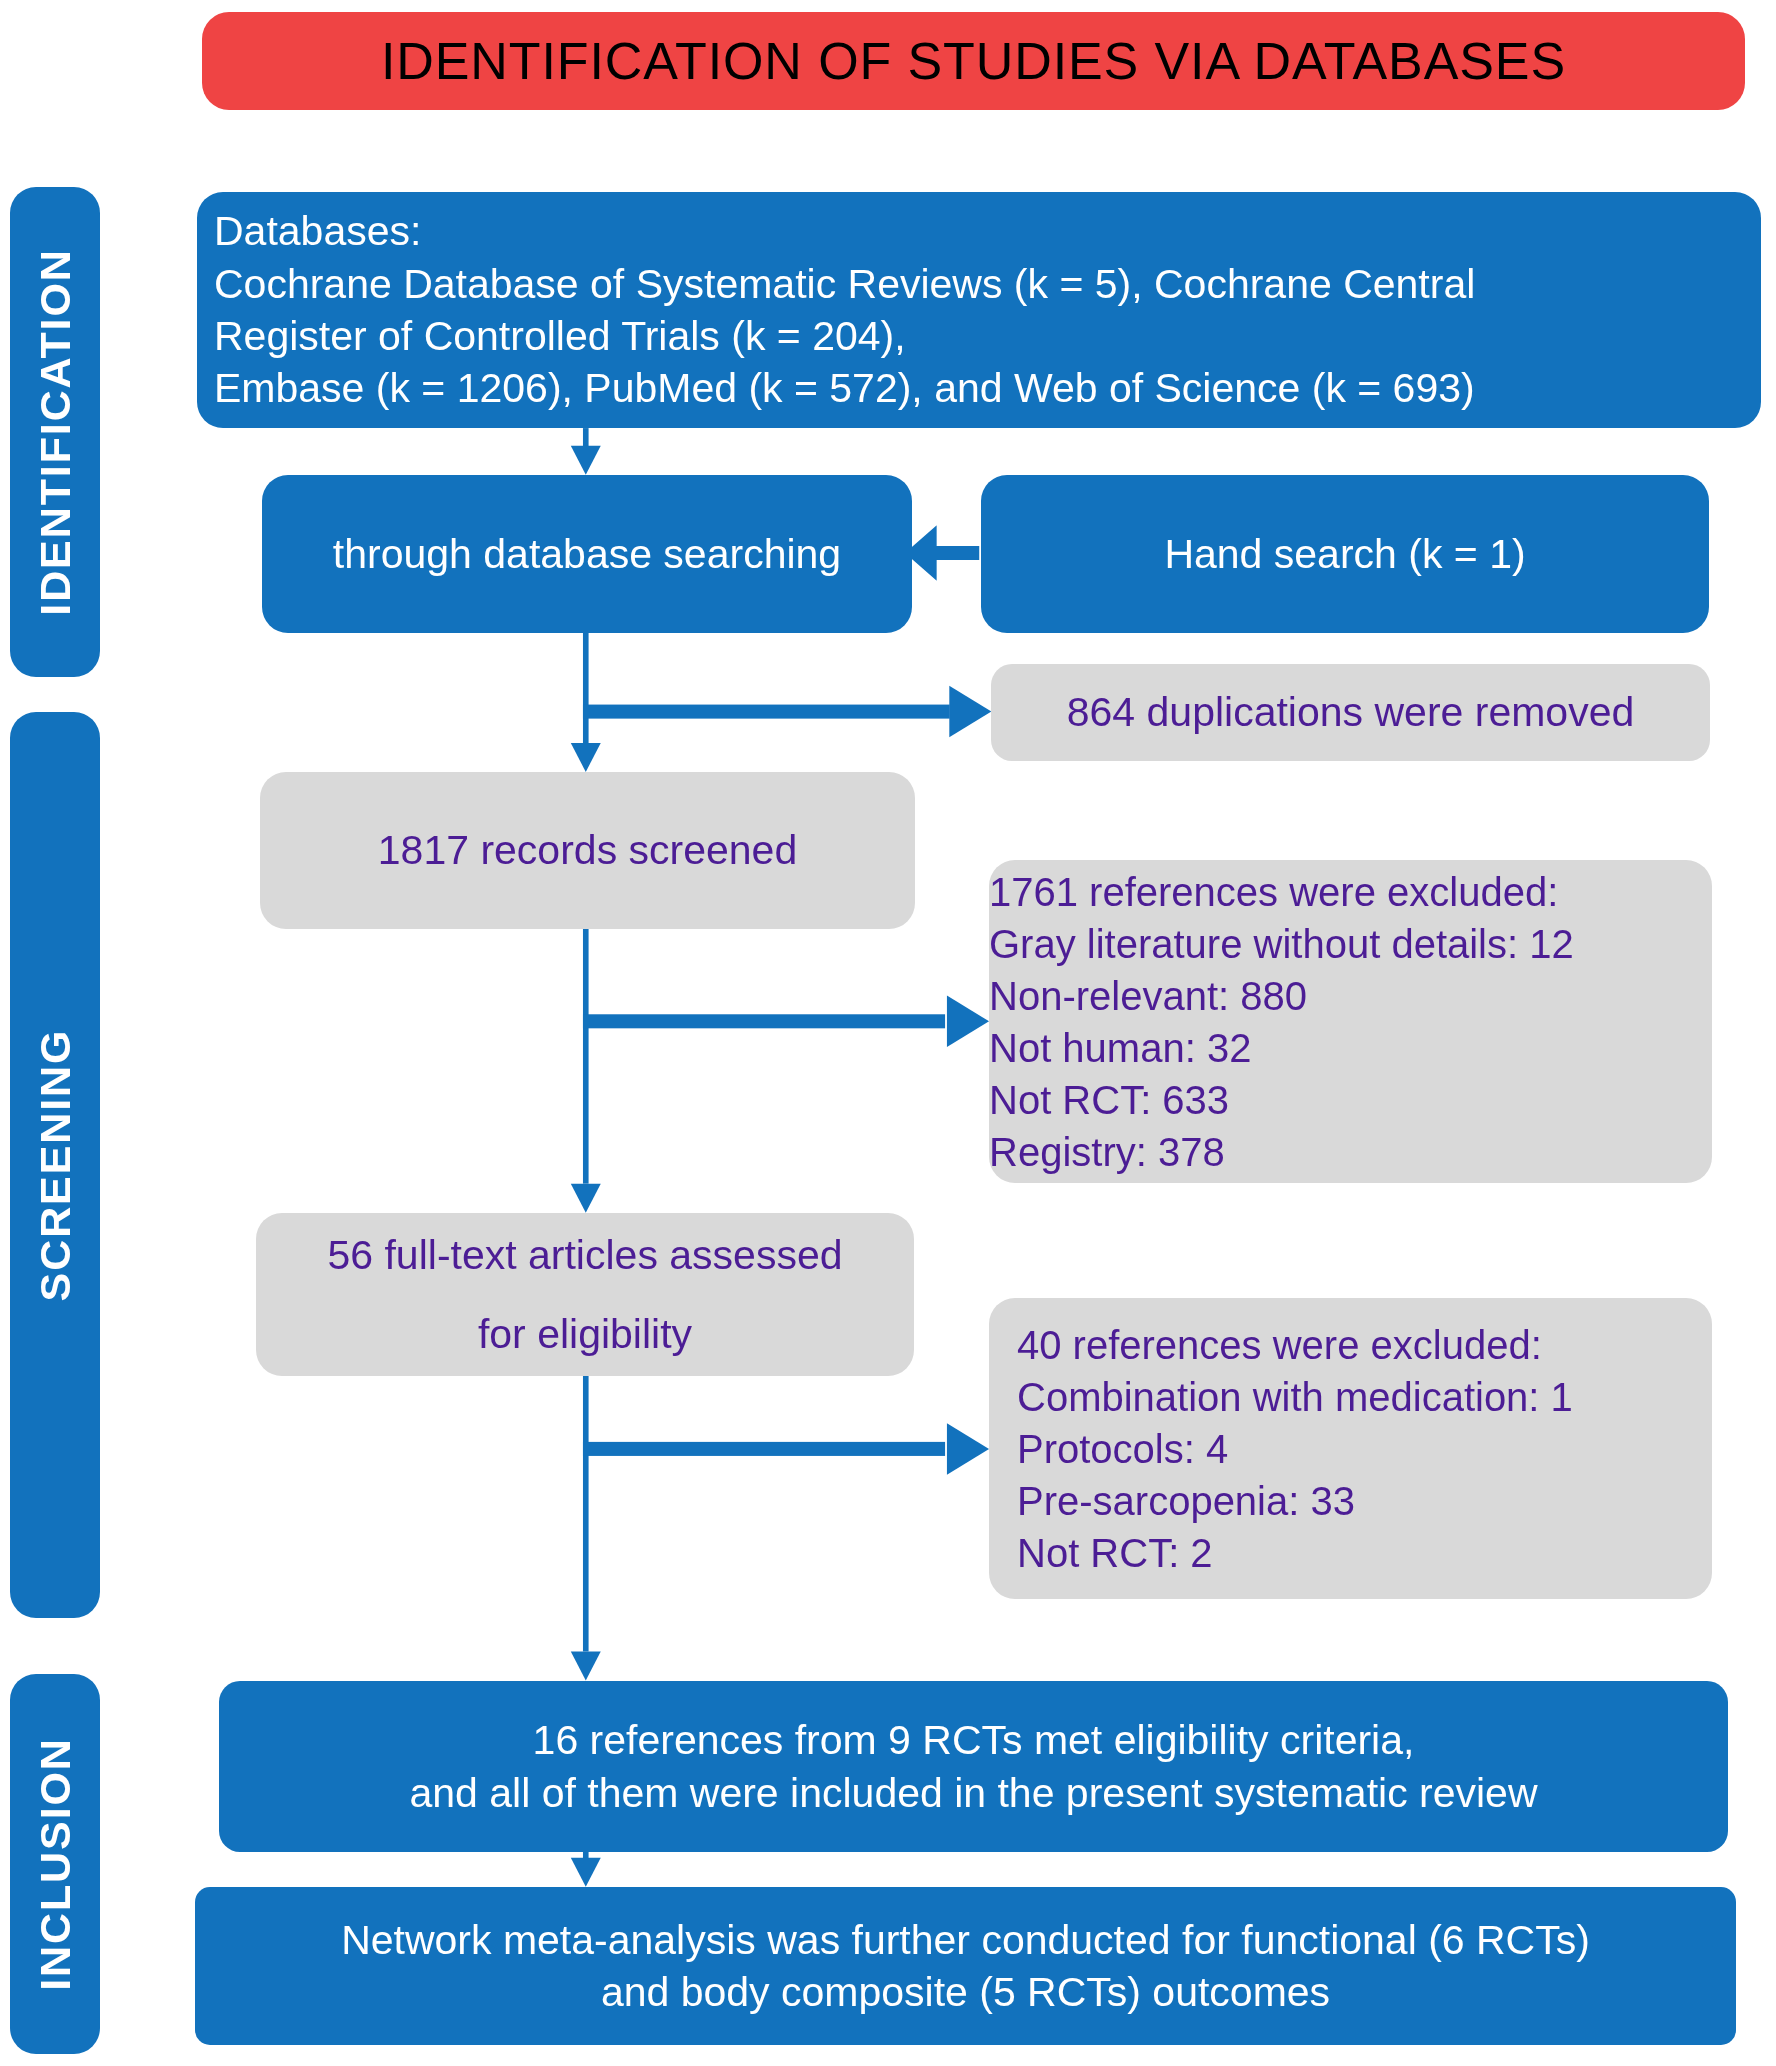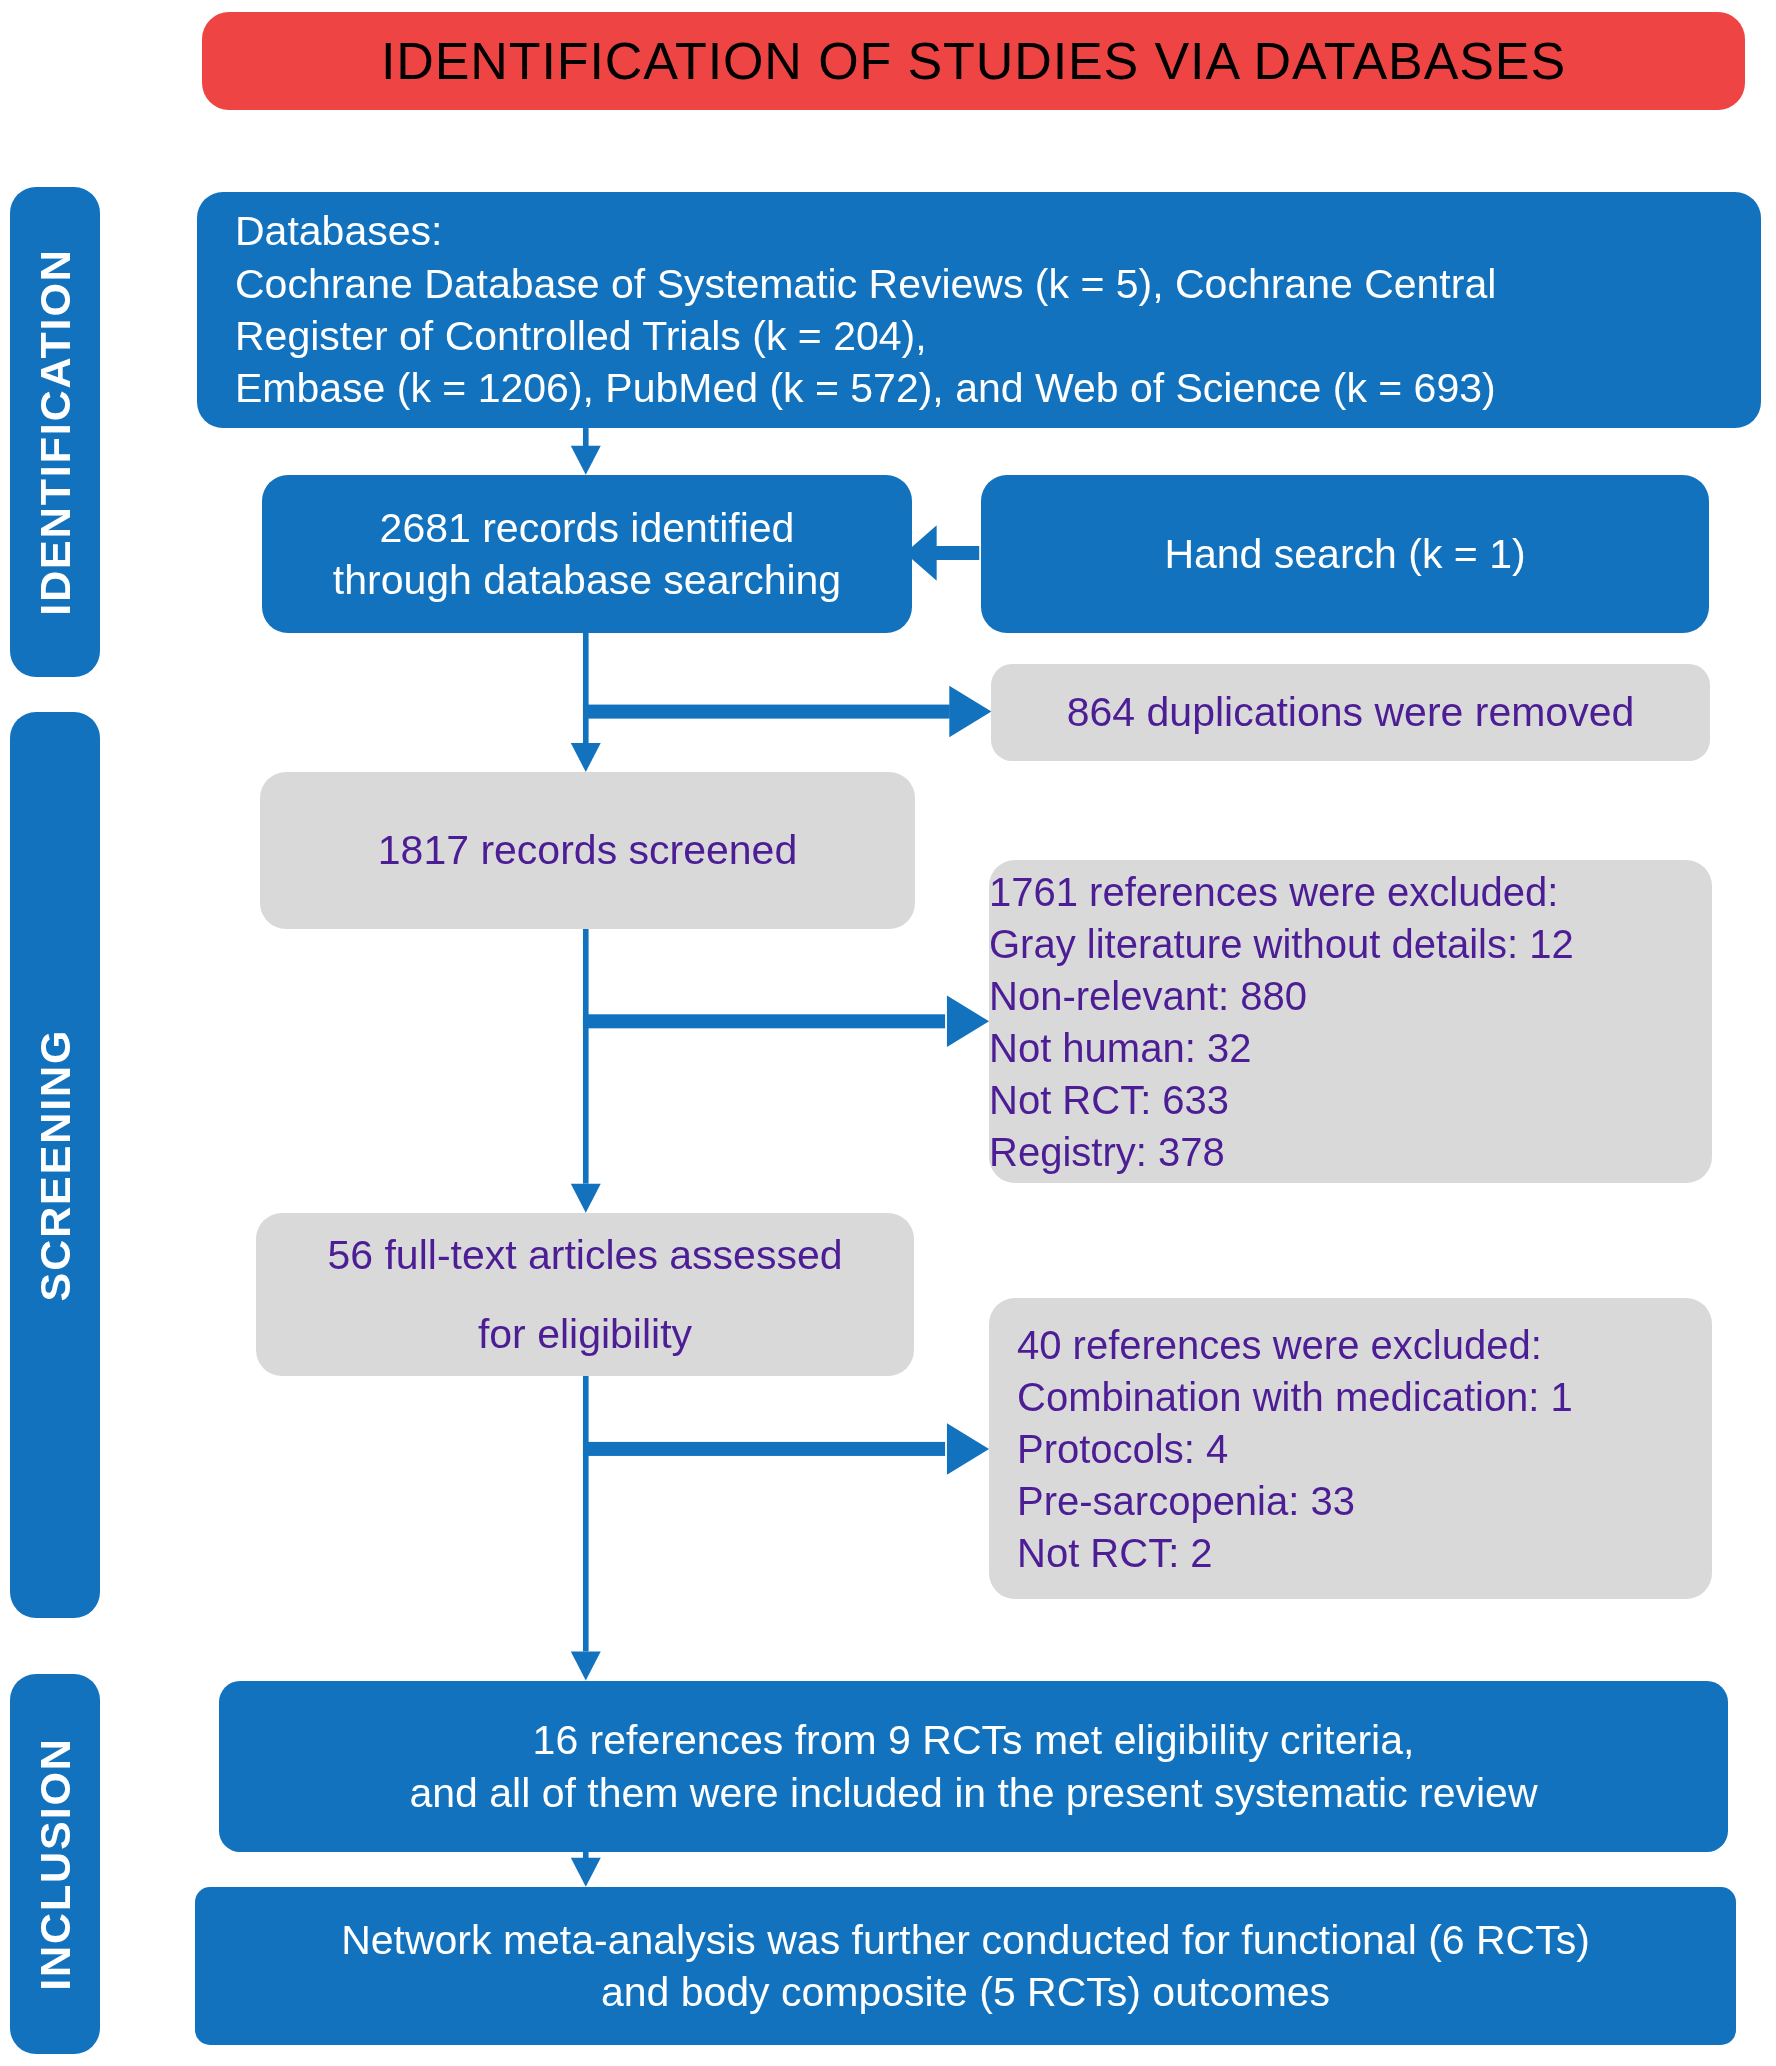--- a/index.html
+++ b/index.html
@@ -31,21 +31,21 @@
   #stage-inclusion{top:1674px;height:380px;}
 
   .box{display:flex;flex-direction:column;justify-content:center;font-size:41px;line-height:1.28;}
   .blue{background:#1272BD;color:#ffffff;border-radius:26px;}
   .gray{background:#D9D9D9;color:#4c1d95;border-radius:26px;}
   .center{align-items:center;text-align:center;}
   .leftal{align-items:flex-start;text-align:left;}
   .small{font-size:40px;line-height:1.3;}
   .ln{white-space:nowrap;}
 
-  #box-databases{left:197px;top:192px;width:1564px;height:236px;padding-left:38px;}
+  #box-databases{left:197px;top:192px;width:1564px;height:236px;padding-left:17px;}
   #box-records{left:262px;top:475px;width:650px;height:158px;}
   #box-hand{left:981px;top:475px;width:728px;height:158px;}
   #box-duplications{left:991px;top:664px;width:719px;height:97px;border-radius:21px;}
   #box-screened{left:260px;top:772px;width:655px;height:157px;}
   #box-excluded1{left:989px;top:860px;width:723px;height:323px;}
   #box-fulltext{left:256px;top:1213px;width:658px;height:163px;gap:26px;}
   #box-excluded2{left:989px;top:1298px;width:723px;height:301px;padding-left:28px;}
   #box-included{left:219px;top:1681px;width:1509px;height:171px;border-radius:21px;}
   #box-network{left:195px;top:1887px;width:1541px;height:158px;border-radius:15px;}
 </style>
@@ -101,21 +101,20 @@
   </div>
 
   <div class="abs box blue leftal" id="box-databases">
     <div class="ln">Databases:</div>
     <div class="ln">Cochrane Database of Systematic Reviews (k = 5), Cochrane Central</div>
     <div class="ln">Register of Controlled Trials (k = 204),</div>
     <div class="ln">Embase (k = 1206), PubMed (k = 572), and Web of Science (k = 693)</div>
   </div>
 
   <div class="abs box blue center" id="box-records">
-    <div class="ln">2681 records identified</div>
     <div class="ln">through database searching</div>
   </div>
 
   <div class="abs box blue center" id="box-hand">
     <div class="ln">Hand search (k = 1)</div>
   </div>
 
   <div class="abs box gray center" id="box-duplications">
     <div class="ln">864 duplications were removed</div>
   </div>

